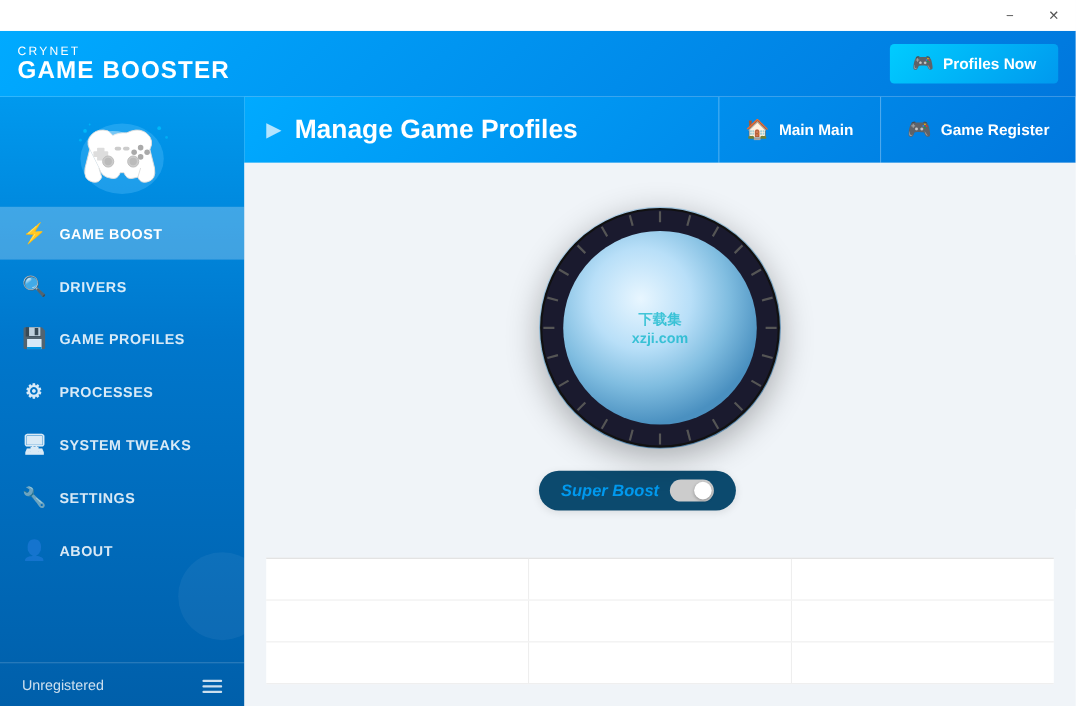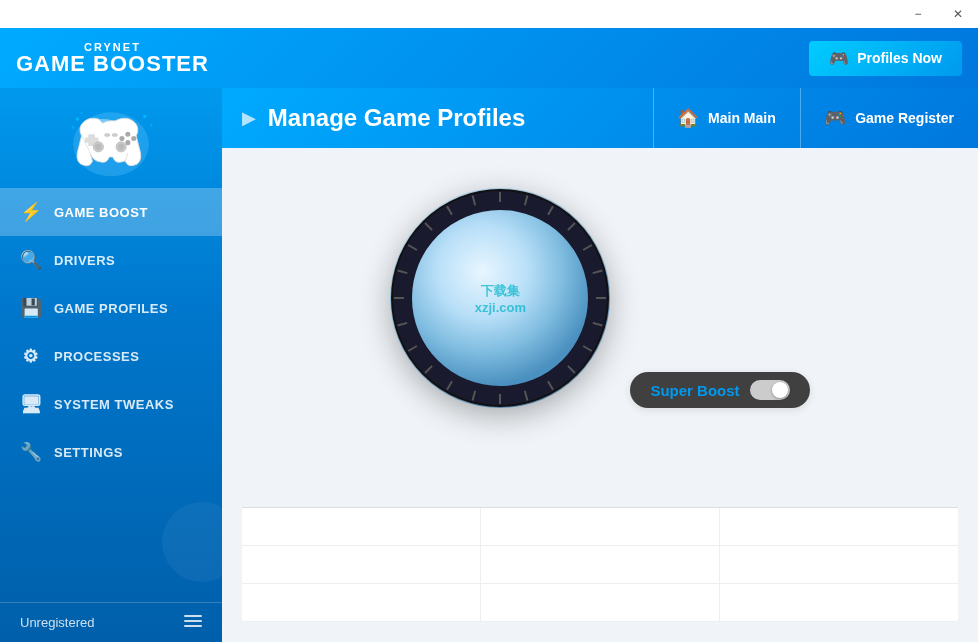--- a/index.html
+++ b/index.html
@@ -54,25 +54,24 @@
     .header-left {
       display: flex;
       align-items: center;
       gap: 8px;
     }
     .logo-text {
       color: #fff;
     }
     .logo-text .crynet {
       font-size: 11px;
-      font-weight: 700;
+      font-weight: 400;
       letter-spacing: 2px;
       display: block;
       line-height: 1;
-      text-align: center;
     }
     .logo-text .game-booster {
       font-size: 22px;
       font-weight: 900;
       letter-spacing: 1px;
       display: block;
       line-height: 1;
       text-transform: uppercase;
     }
     .register-btn {
@@ -149,21 +148,21 @@
       text-align: center;
       flex-shrink: 0;
     }
 
     .sidebar-footer {
       padding: 12px 20px;
       color: rgba(255,255,255,0.8);
       font-size: 13px;
       font-weight: 500;
       display: flex;
-      align-items: flex-start;
+      align-items: flex-end;
       justify-content: space-between;
       border-top: 1px solid rgba(255,255,255,0.2);
     }
     .hamburger-icon {
       display: flex;
       flex-direction: column;
       gap: 3px;
       cursor: pointer;
     }
     .hamburger-icon span {
@@ -232,22 +231,22 @@
       display: flex;
       flex-direction: column;
       align-items: center;
       padding: 20px;
       background: #f0f4f8;
     }
 
     
     .boost-container {
       display: flex;
-      flex-direction: row;
-      align-items: flex-end;
+      flex-direction: column;
+      align-items: flex-start;
       gap: 20px;
       padding: 20px 0 10px;
     }
 
     .boost-dial-outer {
       width: 220px;
       height: 220px;
       border-radius: 50%;
       background: radial-gradient(circle at 40% 35%, #e8f4ff, #b0cce8, #7aaac8, #4a7aa0, #2a5070);
       display: flex;
@@ -287,24 +286,25 @@
       height: 210px;
       border-radius: 50%;
       border: 6px solid transparent;
       background: transparent;
     }
 
     .super-boost-toggle {
       display: flex;
       align-items: center;
       gap: 10px;
-      background: #404040;
+      background: #0c4a6e;
       padding: 8px 20px;
       border-radius: 30px;
       box-shadow: 0 2px 8px rgba(0,0,0,0.1);
+      font-style: italic;
     }
     .super-boost-label {
       font-size: 15px;
       font-weight: 700;
       color: #0099ee;
     }
     .toggle-switch {
       width: 40px;
       height: 20px;
       background: #ccc;
@@ -451,20 +451,24 @@
           <span class="nav-icon">⚙</span>
           <span>PROCESSES</span>
         </div>
         <div class="nav-item">
           <span class="nav-icon">🖥</span>
           <span>SYSTEM TWEAKS</span>
         </div>
         <div class="nav-item">
           <span class="nav-icon">🔧</span>
           <span>SETTINGS</span>
+        </div>
+        <div class="nav-item">
+          <span class="nav-icon">👤</span>
+          <span>ABOUT</span>
         </div>
       </nav>
 
       <div class="sidebar-footer">
         <span>Unregistered</span>
         <div class="hamburger-icon">
           <span></span>
           <span></span>
           <span></span>
         </div>

